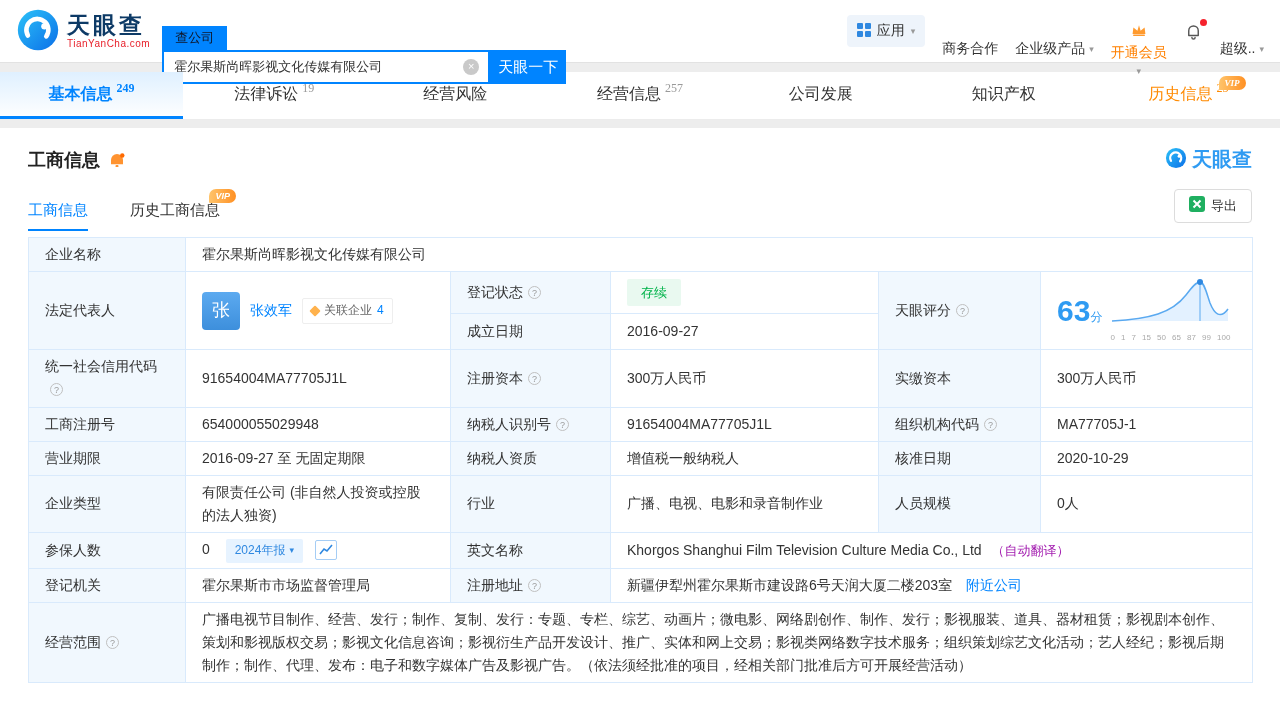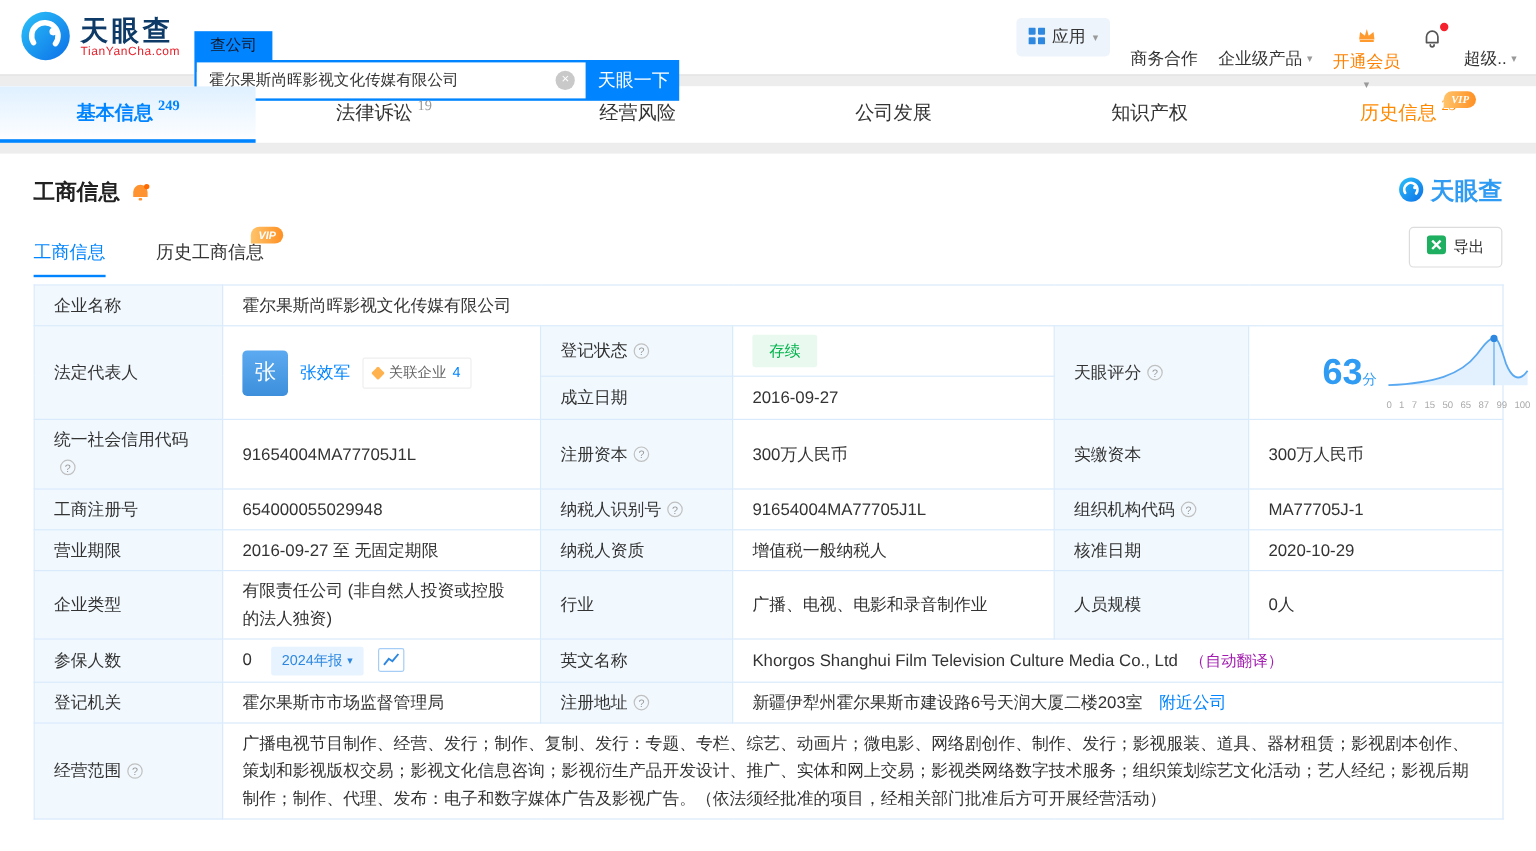--- a/index.html
+++ b/index.html
@@ -73,21 +73,21 @@
 
   .rep-wrap { display:flex; align-items:center; gap:10px; }
   .avatar { width:38px; height:38px; background:linear-gradient(180deg,#5caaf0,#3d8fdc); color:#fff; font-size:18px; display:flex; align-items:center; justify-content:center; border-radius:4px; cursor:pointer; flex:none; }
   .rep-name { color:#0084ff; cursor:pointer; }
   .rel-badge { display:inline-flex; align-items:center; gap:5px; border:1px solid #eee; border-radius:2px; padding:2px 8px; font-size:12px; color:#666; cursor:pointer; background:#fff; }
   .rel-icon { width:8px; height:8px; background:#ffb24d; transform:rotate(45deg); border-radius:1px; }
   .rel-count { color:#0084ff; }
 
   .status-badge { display:inline-block; background:#e9f9f0; color:#00b34a; font-size:13px; padding:3px 14px; border-radius:2px; }
 
-  .score-wrap { display:flex; align-items:center; gap:8px;margin-left:45px; }
+  .score-wrap { display:flex; align-items:center; gap:8px; }
   .score-num { font-size:30px; font-weight:bold; color:#2f9bf2; line-height:1; white-space:nowrap; }
   .score-unit { font-size:12px; font-weight:normal; }
   .chart-block { flex:none; }
   .axis-row { display:flex; justify-content:space-between; width:120px; font-size:8px; color:#aaa; margin-top:1px; }
 
   .report-badge { background:#e7f3ff; color:#2f88e0; font-size:12px; padding:2px 9px; border-radius:2px; margin-left:12px; display:inline-flex; align-items:center; gap:4px; cursor:pointer; }
   .trend-btn { width:22px; height:20px; border:1px solid #a5cdf5; border-radius:2px; display:inline-flex; align-items:center; justify-content:center; margin-left:8px; vertical-align:middle; cursor:pointer; background:#fff; }
   .note-gray { color:#a21caf; font-size:13px; margin-left:6px; }
   .nearby-link { color:#0084ff; margin-left:10px; cursor:pointer; white-space:nowrap; }
 </style>
@@ -181,20 +181,24 @@
     <span>基本信息</span>
     <span class="mtab-count">249</span>
   </div>
   <div class="mtab">
     <span>法律诉讼</span>
     <span class="mtab-count">19</span>
   </div>
   <div class="mtab">
     <span>经营风险</span>
     <span class="mtab-count"></span>
+  </div>
+  <div class="mtab">
+    <span>经营信息</span>
+    <span class="mtab-count">257</span>
   </div>
   <div class="mtab">
     <span>公司发展</span>
     <span class="mtab-count"></span>
   </div>
   <div class="mtab">
     <span>知识产权</span>
     <span class="mtab-count"></span>
   </div>
   <div class="mtab history">

